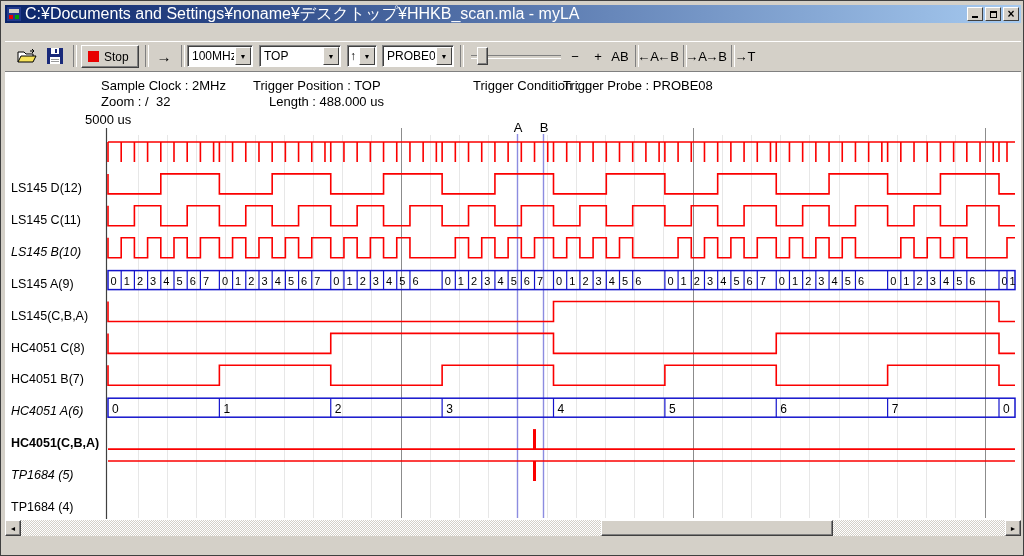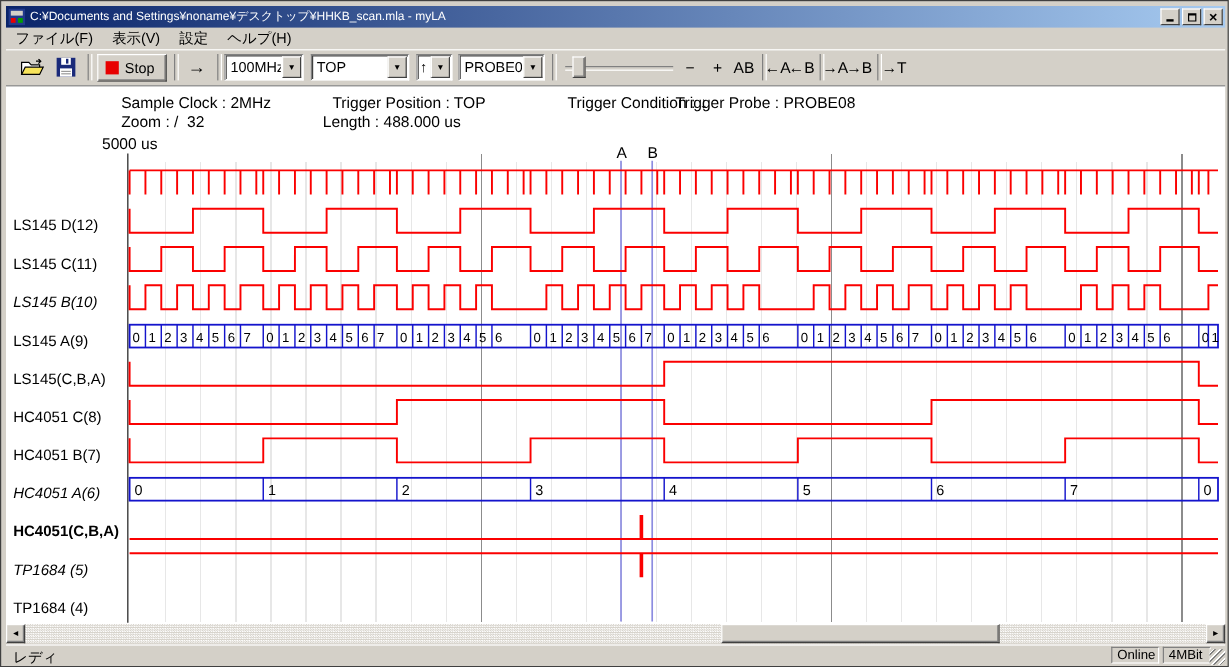--- a/index.html
+++ b/index.html
@@ -2,21 +2,21 @@
 <html><head>
 <meta charset="utf-8">
 <style>
   html,body{margin:0;padding:0;width:1024px;height:556px;overflow:hidden;
     font-family:"Liberation Sans","DejaVu Sans",sans-serif;}
   .window{position:absolute;inset:0;background:#d4d0c8;
     border:1px solid #404040;box-sizing:border-box;}
   
   .titlebar{position:absolute;left:4px;top:4px;width:1016px;height:18px;
     background:linear-gradient(to right,#0a246a,#a6caf0);display:flex;align-items:center;}
-  .titlebar .title{color:#fff;font-size:10px;margin-left:4px;white-space:nowrap;flex:1;overflow:hidden;}
+  .titlebar .title{color:#fff;font-size:16px;margin-left:4px;white-space:nowrap;flex:1;overflow:hidden;}
   .appicon{width:14px;height:14px;margin-left:2px;flex:0 0 auto;}
   .tbtns{display:flex;margin-right:2px;}
   .tbtn{width:16px;height:14px;background:#d4d0c8;border:1px solid;
     border-color:#fff #404040 #404040 #fff;margin-left:2px;display:flex;
     align-items:center;justify-content:center;font-size:10px;line-height:10px;color:#000;box-sizing:border-box;}
   .glyph-min{width:6px;height:2px;background:#000;margin-top:6px;}
   .glyph-max{width:7px;height:7px;border:1px solid #000;border-top-width:2px;box-sizing:border-box;}
   .glyph-close{font-size:12px;font-weight:bold;line-height:10px;}
   
   .menubar{position:absolute;left:4px;top:22px;width:1016px;height:18px;display:flex;align-items:center;}
@@ -86,26 +86,20 @@
         </span>
       <span class="tbtn">
           <span class="glyph-max"></span>
         </span>
       <span class="tbtn">
           <span class="glyph-close">×</span>
         </span>
     </span>
   </div>
 
-  <div class="menubar">
-    <span class="menuitem">ファイル(F)</span>
-    <span class="menuitem">表示(V)</span>
-    <span class="menuitem">設定</span>
-    <span class="menuitem">ヘルプ(H)</span>
-  </div>
 
   <div class="toolbar">
     <span class="icobtn" style="left:10px">
       <svg width="20" height="15" viewBox="0 0 20 15">
         <path d="M1 13 L1 3 L7 3 L9 5 L16 5 L16 7" fill="#fff" stroke="#000" stroke-width="1"></path>
         <path d="M1 13 L4 7 L19 7 L16 13 Z" fill="#f7e35a" stroke="#000" stroke-width="1"></path>
         <path d="M13 2 L17 2 M15 0 L17 2 L15 4" fill="none" stroke="#000" stroke-width="1"></path>
       </svg>
     </span>
     <span class="icobtn" style="left:38px">
@@ -157,21 +151,21 @@
     <span class="tsep" style="left:678px"></span>
     <span class="flatbtn" style="left:680px;width:22px">→A</span>
     <span class="flatbtn" style="left:700px;width:22px">→B</span>
     <span class="tsep" style="left:726px"></span>
     <span class="flatbtn" style="left:729px;width:22px">→T</span>
   </div>
 
   <div class="client"></div>
 
   <span class="itext" style="left:100px;top:77px">Sample Clock : 2MHz</span>
-  <span class="itext" style="left:276px;top:77px">Trigger Position : TOP</span>
+  <span class="itext" style="left:252px;top:77px">Trigger Position : TOP</span>
   <span class="itext" style="left:472px;top:77px">Trigger Condition : ↓</span>
   <span class="itext" style="left:562px;top:77px">Trigger Probe : PROBE08</span>
   <span class="itext" style="left:100px;top:93px">Zoom : /  32</span>
   <span class="itext" style="left:268px;top:93px">Length : 488.000 us</span>
   <span class="itext" style="left:84px;top:111px">5000 us</span>
 
   <span class="cursorlabel" style="left:511px">A</span>
   <span class="cursorlabel" style="left:537px">B</span>
 
   <svg id="plot" viewBox="0 0 1024 556">
@@ -385,19 +379,13 @@
   <div class="hscroll">
     <span class="sbtn" style="left:0">
         <span>◄</span>
       </span>
     <span class="sthumb"></span>
     <span class="sbtn" style="right:0">
         <span>►</span>
       </span>
   </div>
 
-  <div class="statusbar">
-    <span class="sready">レディ</span>
-    <span class="spanel" style="left:921px;width:40px">Online</span>
-    <span class="spanel" style="left:964px;width:40px">4MBit</span>
-    <span class="grip"></span>
-  </div>
 </div>
 
 </body></html>

